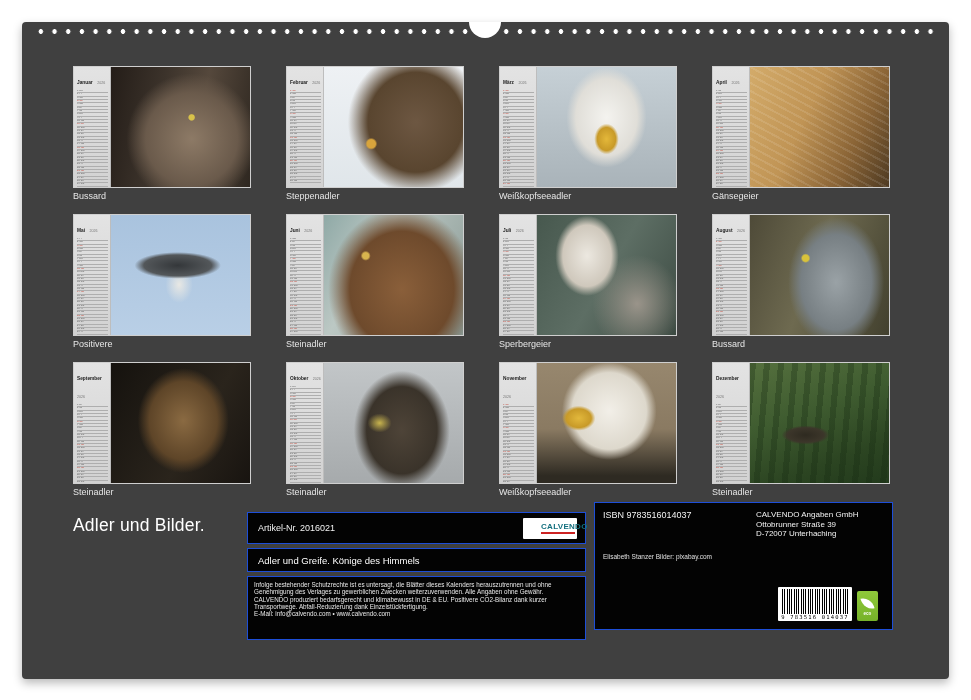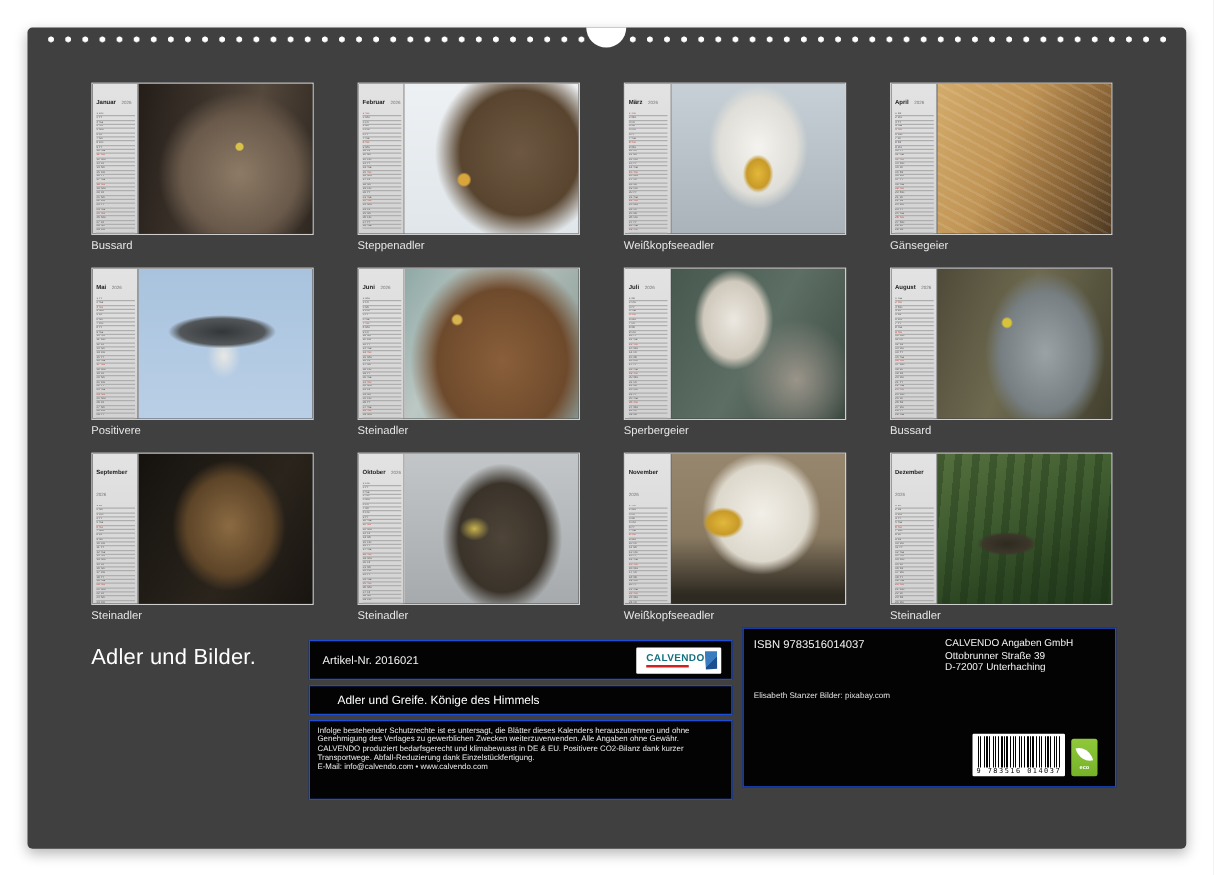--- a/index.html
+++ b/index.html
@@ -39,31 +39,31 @@
   
   .back-title { position:absolute; left:51px; top:493px; color:#ffffff;
                 font-size:17.5px; line-height:21px; letter-spacing:.2px; }
 
   
   .ibox { position:absolute; border:1px solid #1d4ed8; background:#030303; color:#fff; }
   .box-artikel { left:225px; top:490px; width:339px; height:32px;
                  display:flex; align-items:center; justify-content:space-between;
                  padding:0 8px 0 10px; }
   .artikel-label { font-size:9px; color:#f2f2f2; }
-  .cal-logo { width:68px; height:21px; background:#ffffff; border-radius:1px;
+  .cal-logo { width:54px; height:21px; background:#ffffff; border-radius:1px;
               display:flex; align-items:center; justify-content:space-between;
-              padding:2px 3px 2px 8px; }
+              padding:2px 3px 2px 18px; }
   .cal-logo-text { display:flex; flex-direction:column; }
   .cal-logo-name { font-size:8px; font-weight:bold; color:#14707f; letter-spacing:.3px; line-height:9px; }
   .cal-logo-tag  { width:34px; height:2px; background:#cc2222; margin-top:1px; }
   .cal-logo-icon { width:11px; height:15px;
                    background:linear-gradient(135deg,#3a7cc0 55%,#1d4f8e 56%);
                    clip-path:polygon(0 2%, 96% 0, 100% 96%, 10% 100%); }
   .box-title { left:225px; top:526px; width:339px; height:24px;
-               display:flex; align-items:center; padding:0 22px; font-size:9.5px; }
+               display:flex; align-items:center; padding:0 10px; font-size:9.5px; }
   .box-legal { left:225px; top:554px; width:339px; height:64px; padding:4px 6px; }
   .legal-text { font-size:6.3px; line-height:7.3px; color:#e9e9e9; }
   .email-line { font-size:6.3px; line-height:7.3px; color:#e9e9e9; }
 
   .box-right { left:572px; top:480px; width:299px; height:128px; padding:7px 8px; }
   .right-top { display:flex; }
   .isbn { font-size:9px; color:#f2f2f2; }
   .publisher { margin-left:auto; width:128px; font-size:8px; line-height:9.5px; color:#f2f2f2; }
   .credit { margin-top:14px; font-size:6.5px; color:#e0e0e0; }
   .code-row { position:absolute; right:14px; bottom:8px; display:flex; align-items:flex-end; gap:5px; }

